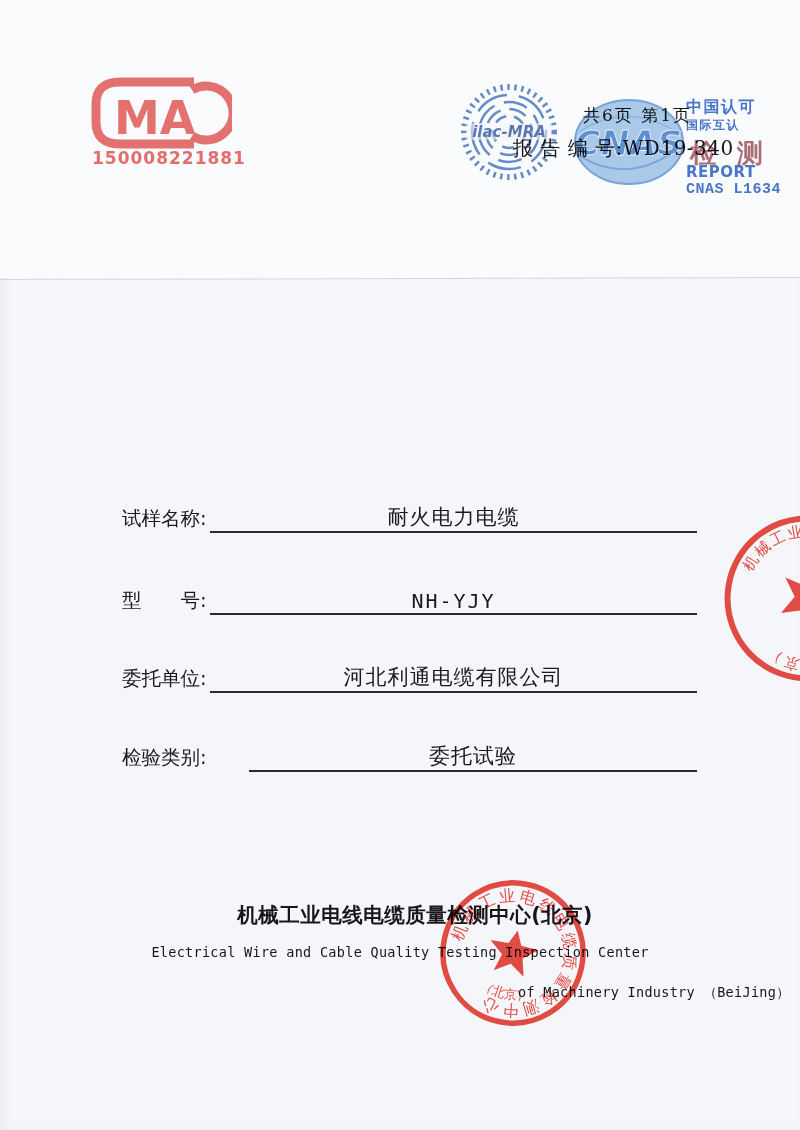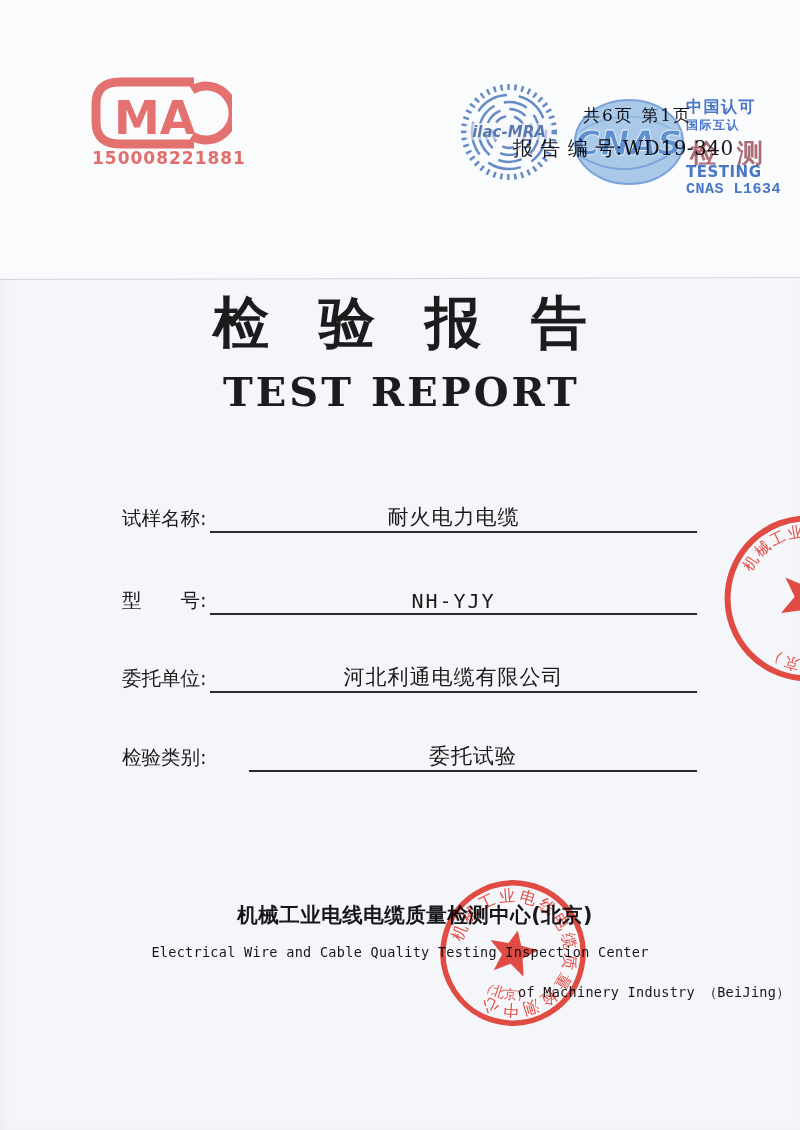--- a/index.html
+++ b/index.html
@@ -82,28 +82,26 @@
   <svg class="abs stamp" style="left:572px;top:97px;opacity:.88" width="114" height="90" viewBox="0 0 114 90">
     <ellipse cx="57" cy="45" rx="54" ry="42" fill="#a3c6e8" stroke="#6a9bd6" stroke-width="2"></ellipse>
     <path d="M 6,58 Q 57,90 108,50" fill="none" stroke="#6a9bd6" stroke-width="2"></path>
     <path d="M 8,34 Q 57,4 106,36" fill="none" stroke="#88b3e0" stroke-width="2"></path>
     <text x="57" y="58" text-anchor="middle" font-size="34" font-weight="900" font-style="italic" fill="#4b83cc" stroke="#eef4fb" stroke-width="0.8" letter-spacing="1">CNAS</text>
   </svg>
 
   <div class="abs blue-col cn-accr stamp">中国认可</div>
   <div class="abs blue-col cn-mutual stamp">国际互认</div>
   <div class="abs jiance stamp">检 测</div>
-  <div class="abs blue-col testing stamp">TESTING</div>
+  <div class="abs blue-col testing stamp">REPORT</div>
   <div class="abs blue-col cnasno stamp">CNAS L1634</div>
 
   <div class="abs pages-line">共6页  第1页</div>
   <div class="abs report-line">报 告 编 号:WD19-340</div>
 
-  <div class="abs title-cn">检验报告</div>
-  <div class="abs title-en">TEST REPORT</div>
 
   <div class="abs frow r1">
     <span class="flabel">试样名称:</span>
     <span class="fline">耐火电力电缆</span>
   </div>
   <div class="abs frow r2">
     <span class="flabel">型　　号:</span>
     <span class="fline mono">NH-YJY</span>
   </div>
   <div class="abs frow r3">

